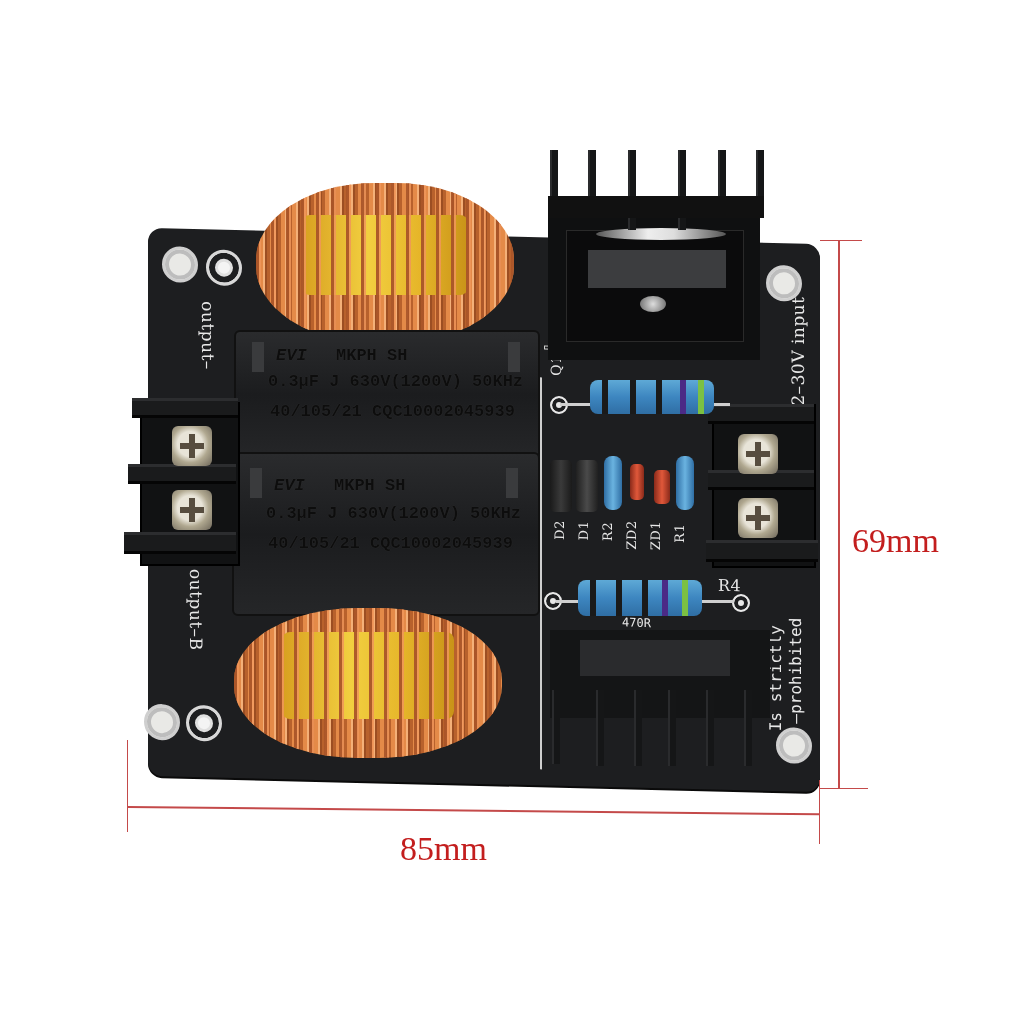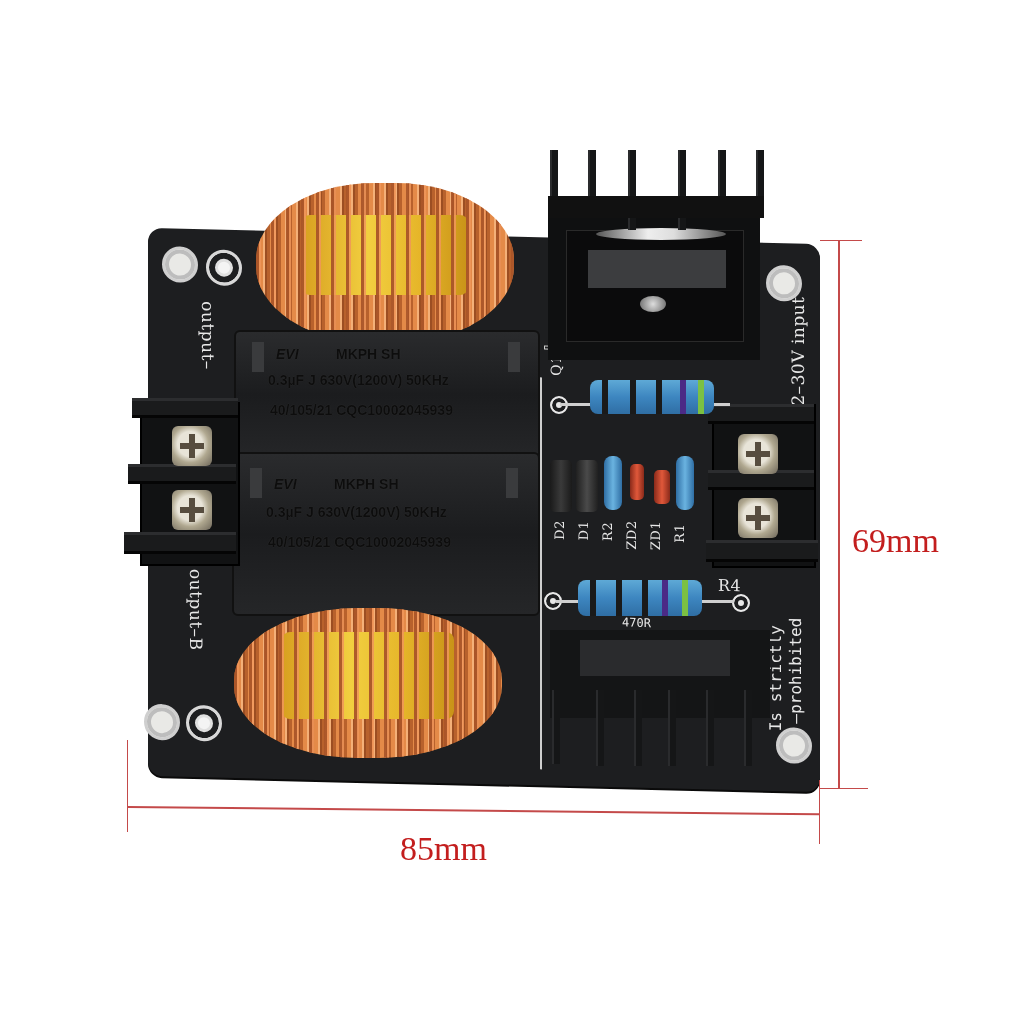--- a/index.html
+++ b/index.html
@@ -24,21 +24,21 @@
     .toroid { border-radius:46% / 48%; overflow:hidden;
       background:
         repeating-linear-gradient(90deg, #b8612c 0 3px, #e48a48 3px 7px, #f4b078 7px 9px, #9c4e22 9px 11px);
     }
     .toroid .core { position:absolute; left:18%; right:18%; top:20%; bottom:30%; background:linear-gradient(90deg,#d8a020,#f2cf40 40%,#e6b62a 70%,#c99318); border-radius:8px; }
     .toroid .wraps { position:absolute; inset:0;
       background: repeating-linear-gradient(90deg, rgba(170,85,40,0.95) 0 3px, rgba(240,150,90,0.85) 3px 5px, transparent 5px 15px); }
 
     
     .cap { background:linear-gradient(180deg,#2a2b2d,#1b1c1e 50%,#252628); border-radius:6px; border:2px solid #111; }
-    .cap-text { color:#0d0d0d; font-family:Liberation Sans, sans-serif; font-size:14px; font-weight:bold; white-space:nowrap; text-shadow:0 0 1px #3a3a3a;text-align:center; }
+    .cap-text { color:#0d0d0d; font-family:Liberation Mono, monospace; font-size:17px; font-weight:bold; white-space:nowrap; text-shadow:0 0 1px #3a3a3a;text-align:center; }
 
     
     .terminal { background:#111213; border:2px solid #000; }
     .term-fin { background:#1a1b1c; border-top:3px solid #2c2d2f; border-bottom:3px solid #050505; }
     .screw { width:40px; height:40px; border-radius:6px; background:radial-gradient(circle at 45% 45%, #e8e4d8 0 40%, #b0a890 60%, #6d6659 100%); }
     .screw::after { content:""; position:absolute; left:8px; top:17px; width:24px; height:6px; background:#574d3f; }
     .screw::before { content:""; position:absolute; left:17px; top:8px; width:6px; height:24px; background:#574d3f; }
 
     
     .heatsink { background:#0f1011; }

